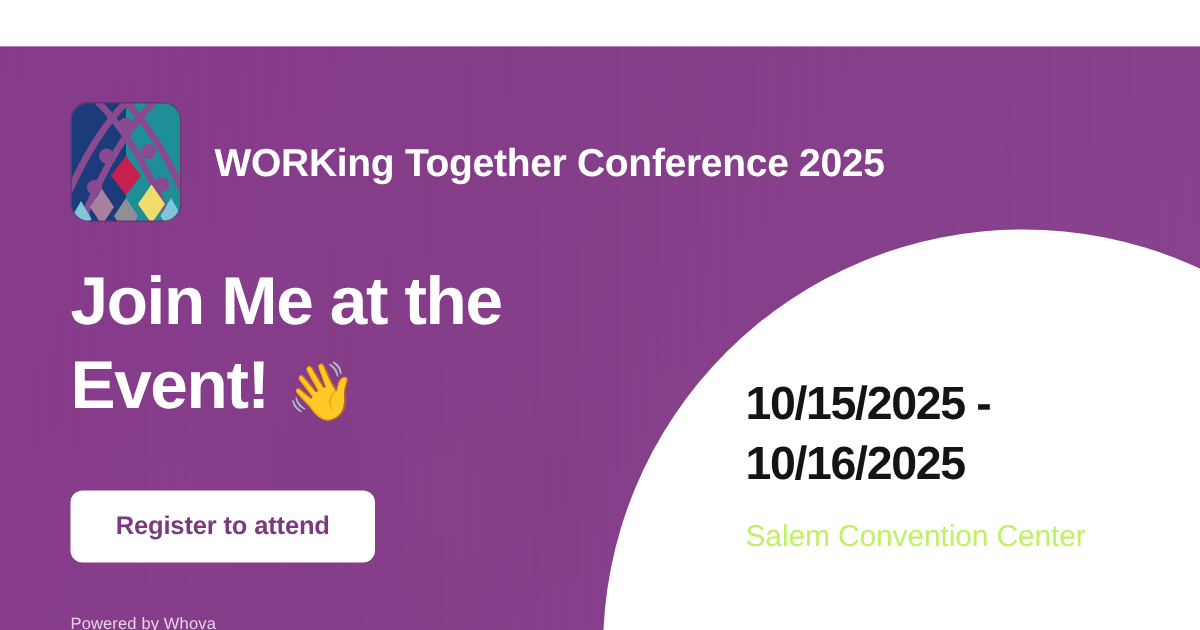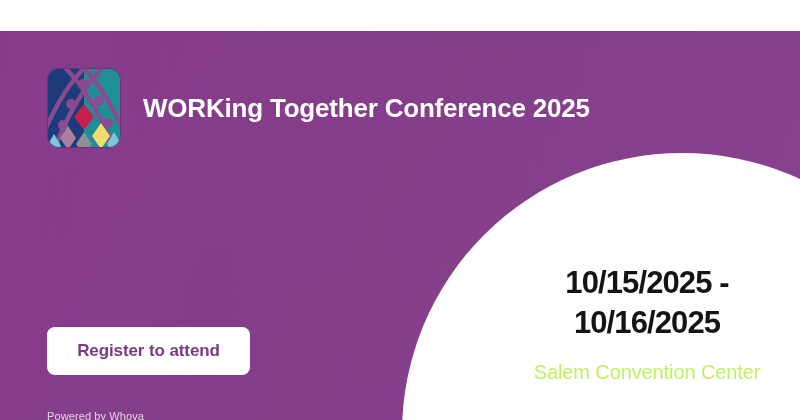--- a/index.html
+++ b/index.html
@@ -127,23 +127,23 @@
     top: 379px;
     font-size: 11px;
     color: #e6d3e8;
     letter-spacing: 0.1px;
   }
 
   
   .info-panel {
     position: absolute;
     left: 497px;
-    top: 232px;
+    top: 218px;
     width: 300px;
-    text-align: center;
+    text-align: left;
   }
   .event-dates {
     font-size: 31px;
     line-height: 1.28;
     font-weight: bold;
     color: #141414;
     letter-spacing: -0.9px;
   }
   .event-venue {
     margin-top: 19px;
@@ -195,20 +195,25 @@
         <path d="M21 58 L29 70 L21 82 L13 70 Z" fill="#a87f9e"></path>
         <path d="M37 64 L45 76 L37 88 L29 76 Z" fill="#8f8f98"></path>
         <path d="M7 66 L14 78 L7 90 L0 78 Z" fill="#7fc6d8"></path>
         <path d="M67 64 L74 76 L67 88 L60 76 Z" fill="#7fc6d8"></path>
         <rect x="0" y="0" width="74" height="80" rx="12" ry="12" fill="none" stroke="#6e3273" stroke-width="2"></rect>
       </g>
     </svg>
     <div class="header-title">WORKing Together Conference 2025</div>
   </div>
 
+  <div class="headline">
+    <span>Join Me at the</span><br>
+    <span>Event!</span>
+    <span class="wave-emoji">👋</span>
+  </div>
 
   <button class="cta-button">Register to attend</button>
 
   <div class="powered-by">Powered by Whova</div>
 
   <div class="info-panel">
     <div class="event-dates">10/15/2025 - 10/16/2025</div>
     <div class="event-venue">Salem Convention Center</div>
   </div>
 

